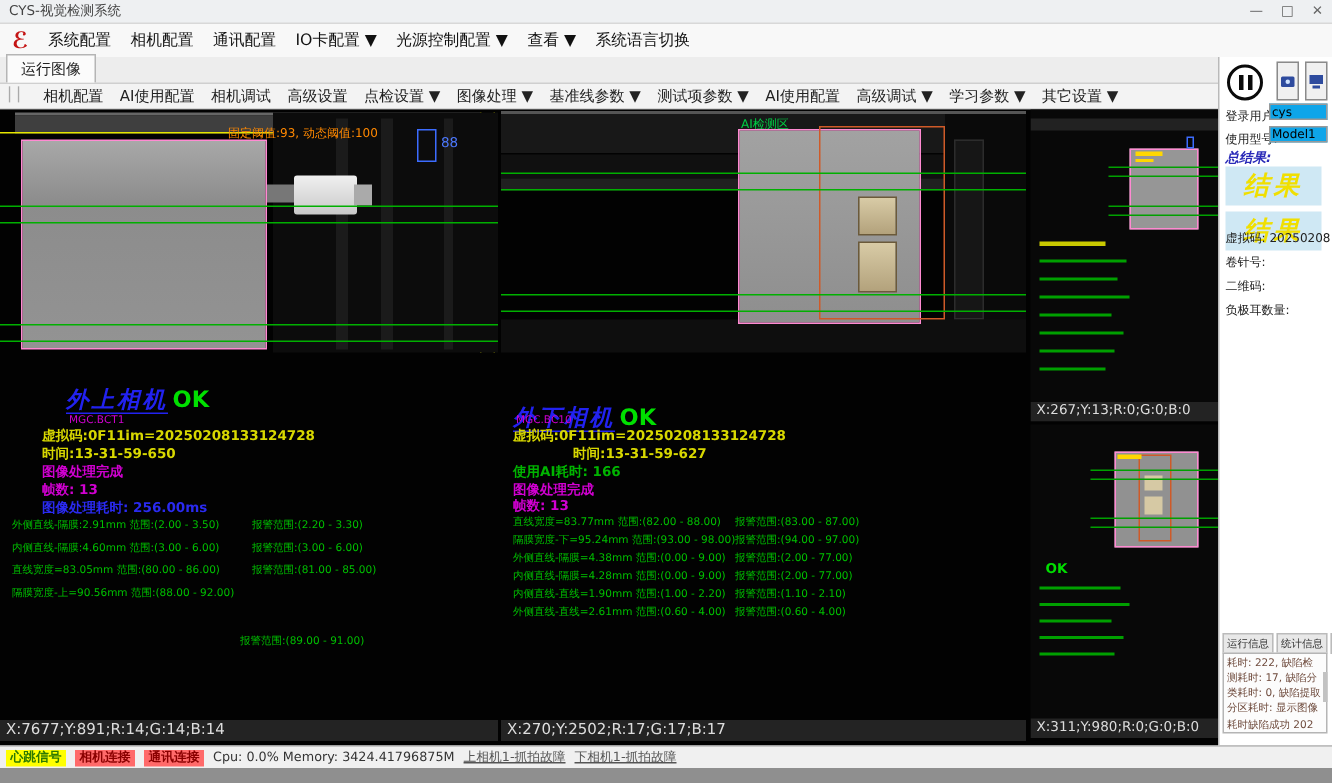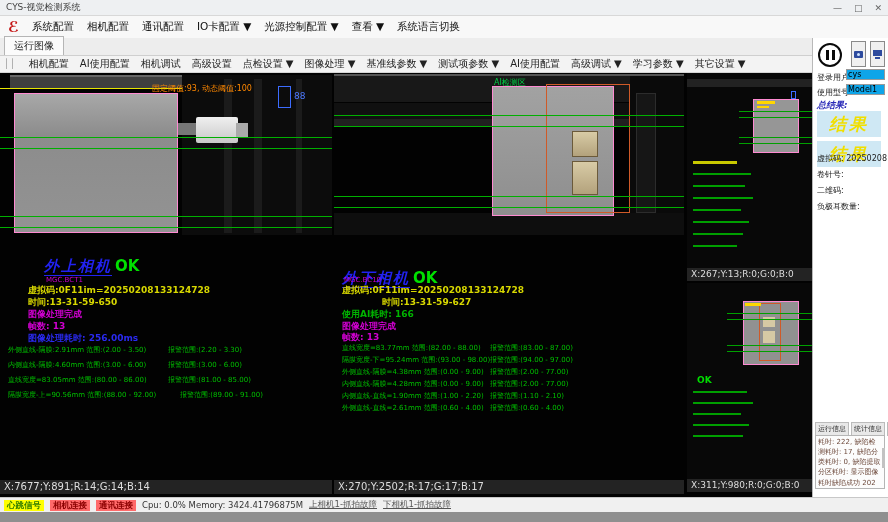--- a/index.html
+++ b/index.html
@@ -153,21 +153,21 @@
         <div class="mrow" style="height:15px;">
           <span>内侧直线-隔膜:4.60mm 范围:(3.00 - 6.00)</span>
           <span class="alarm" style="left:160px;">报警范围:(3.00 - 6.00)</span>
         </div>
         <div class="mrow" style="height:15px;">
           <span>直线宽度=83.05mm 范围:(80.00 - 86.00)</span>
           <span class="alarm" style="left:160px;">报警范围:(81.00 - 85.00)</span>
         </div>
         <div class="mrow" style="height:15px;">
           <span>隔膜宽度-上=90.56mm 范围:(88.00 - 92.00)</span>
-          <span class="alarm" style="left:172px;">报警范围:(89.00 - 91.00)</span>
+          <span class="alarm" style="left:152px;margin-top:32px;">报警范围:(89.00 - 91.00)</span>
         </div>
       </div>
 
       <div class="coordbar" style="top:407px;">X:7677;Y:891;R:14;G:14;B:14</div>
     </div>
 
     <div class="panel" style="left:334px;top:0;width:350px;height:424px;">
       <div class="abs" style="left:0;top:1px;width:350px;height:2px;background:#555;"></div>
       <div class="abs" style="left:0;top:3px;width:350px;height:26px;background:#181818;"></div>
       <div class="abs" style="left:0;top:30px;width:350px;height:16px;background:#101010;"></div>

